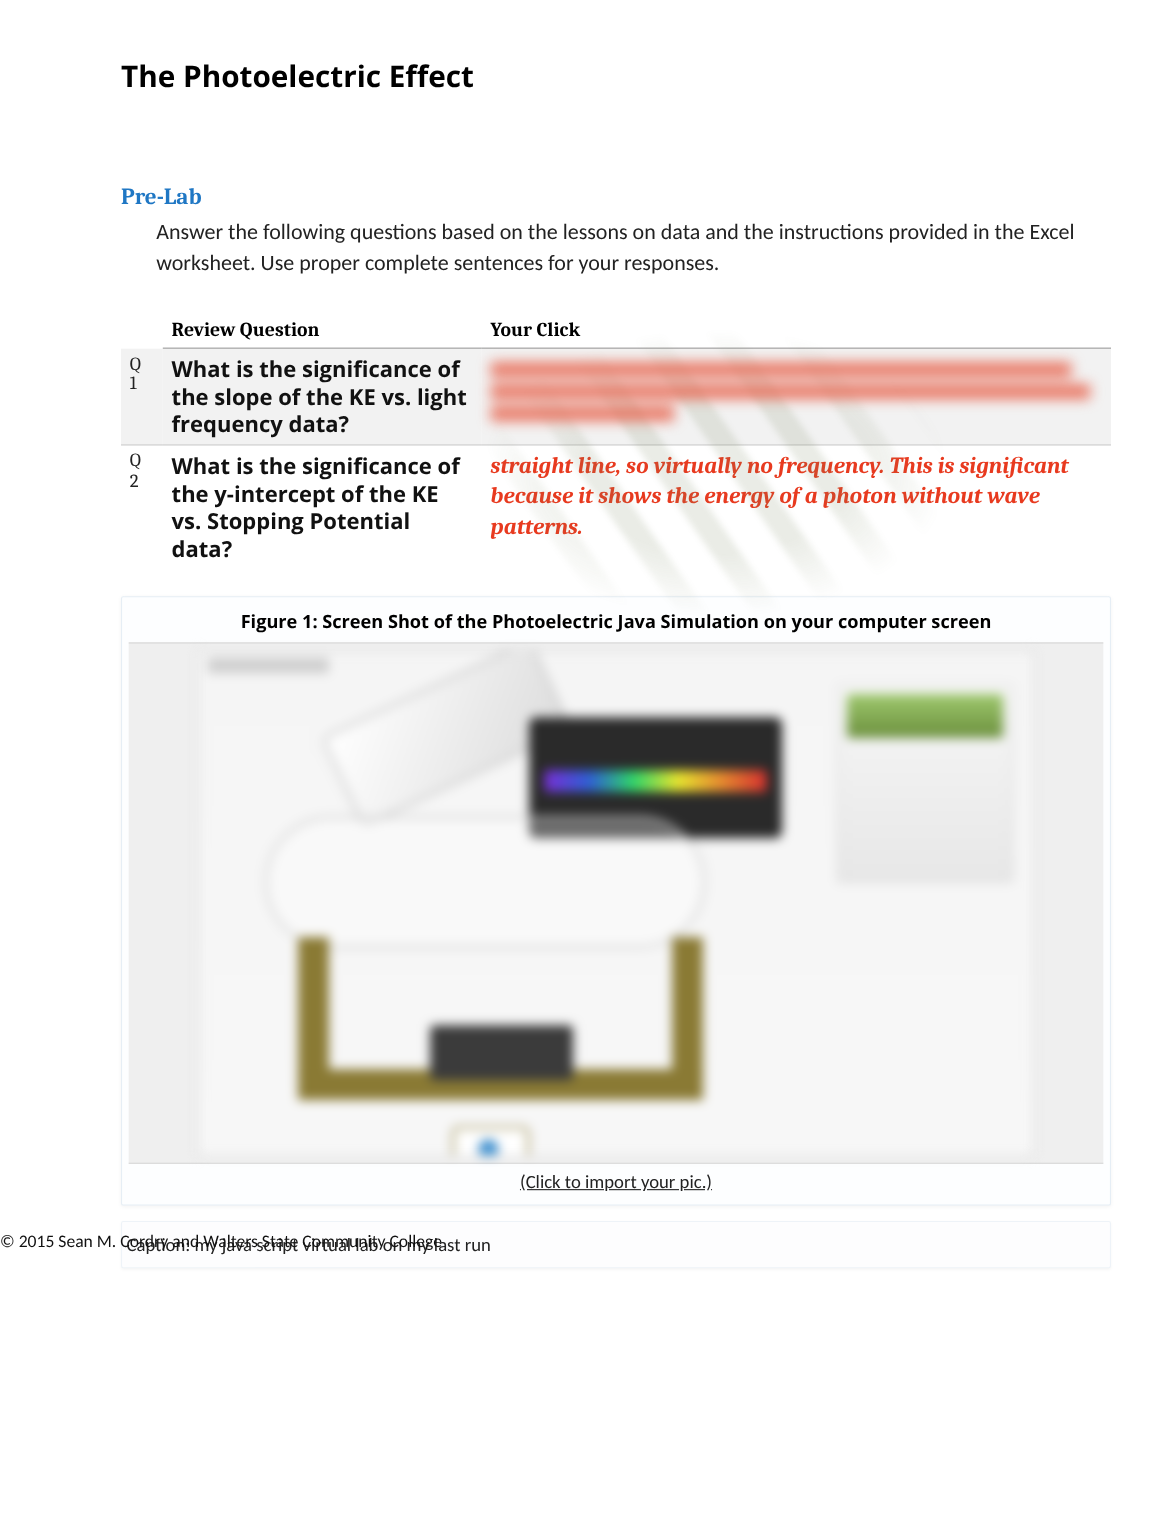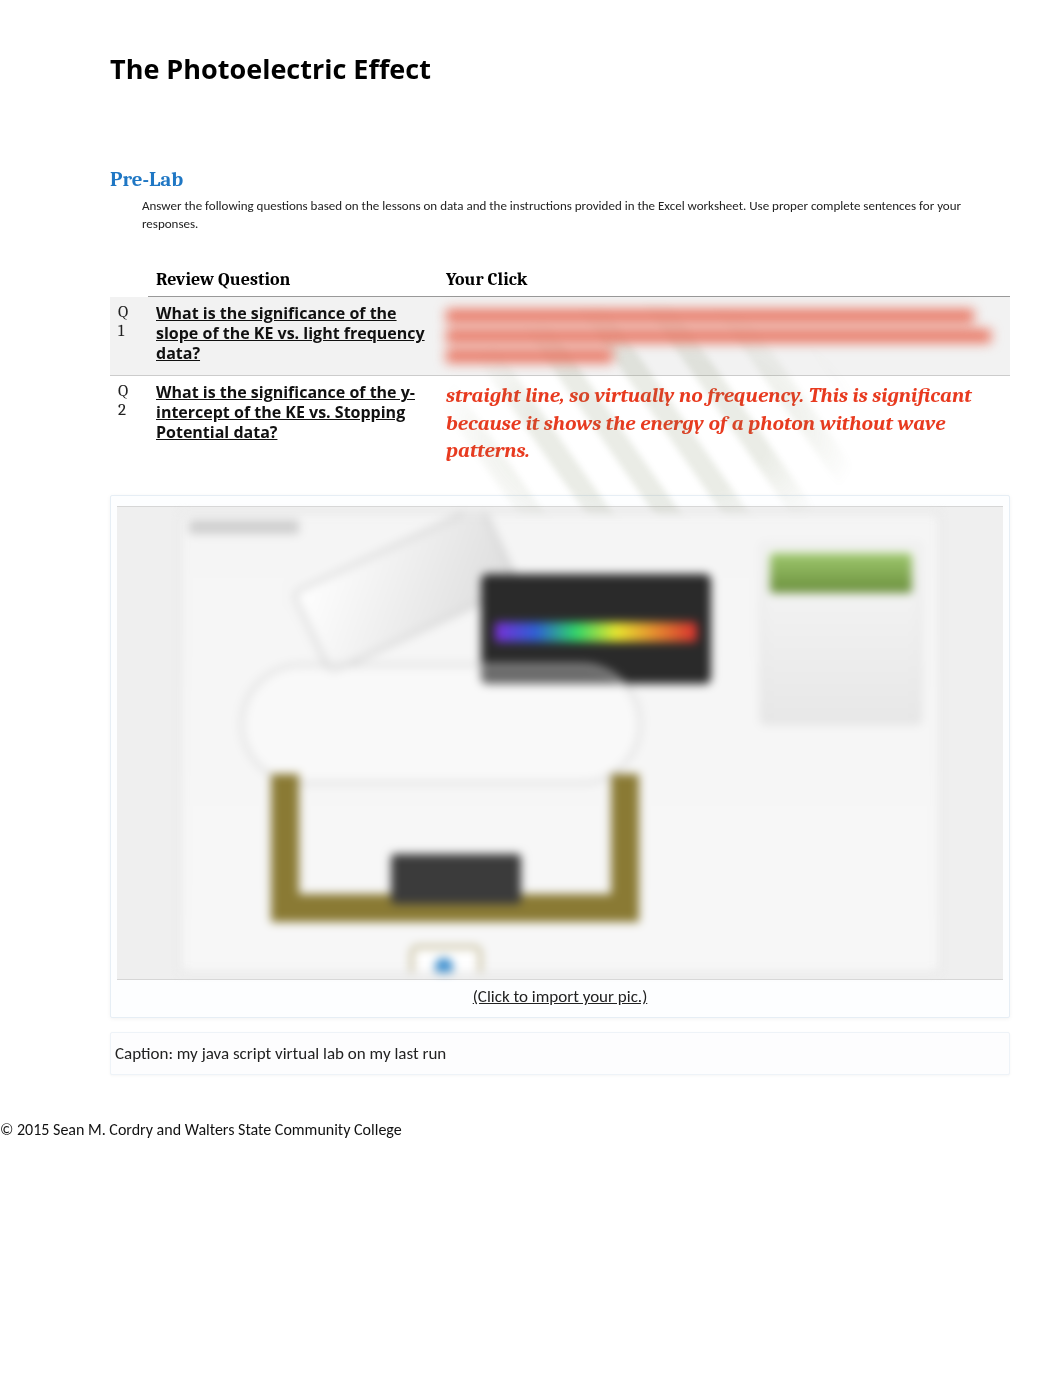--- a/index.html
+++ b/index.html
@@ -23,21 +23,21 @@
     font-family: "Open Sans", Calibri, Arial, sans-serif;
   }
   .section-heading {
     font-family: Cambria, Georgia, serif;
     font-size: 21px;
     font-weight: bold;
     color: #1f77c4;
     margin-bottom: 6px;
   }
   .intro-text {
-    font-size: 13px;
+    font-size: 20px;
     color: #222;
     margin-left: 32px;
     margin-bottom: 30px;
     line-height: 1.4;
   }
   .qa-table {
     width: 100%;
     border-collapse: collapse;
     margin-bottom: 25px;
   }
@@ -60,25 +60,24 @@
   .qa-table tr.row1 td { background: #f2f2f2; border-bottom: 1px solid #ccc; }
   .qa-table tr.row2 td { background: #fff; }
   .qnum {
     font-family: Cambria, Georgia, serif;
     font-size: 17px;
     color: #222;
     line-height: 1.1;
   }
   .qtext {
     font-family: "Open Sans", Calibri, Arial, sans-serif;
-    font-size: 16px;
+    font-size: 20px;
     font-weight: bold;
     color: #111;
     line-height: 1.25;
-    text-decoration: underline;
   }
   .answer-cell {
     font-family: Cambria, Georgia, serif;
     font-size: 21px;
     font-style: italic;
     font-weight: bold;
     color: #e83a1f;
     line-height: 1.3;
   }
   .answer1-blur {
@@ -246,20 +245,21 @@
             </td>
           <td class="answer-cell">straight line, so virtually no frequency. This is significant because it shows the energy of a photon without wave patterns.</td>
         </tr>
       </tbody>
     </table>
   </div>
 
   <div>
 
     <div class="figure-box">
+      <div class="figure-title">Figure 1: Screen Shot of the Photoelectric Java Simulation on your computer screen</div>
 
       <div class="sim-wrap">
         <div class="sim">
           <div class="menubar"></div>
           <div class="panel-right"></div>
           <div class="lamp"></div>
           <div class="spectrum"></div>
           <div class="tube"></div>
           <div class="wire-left"></div>
           <div class="wire-right"></div>

